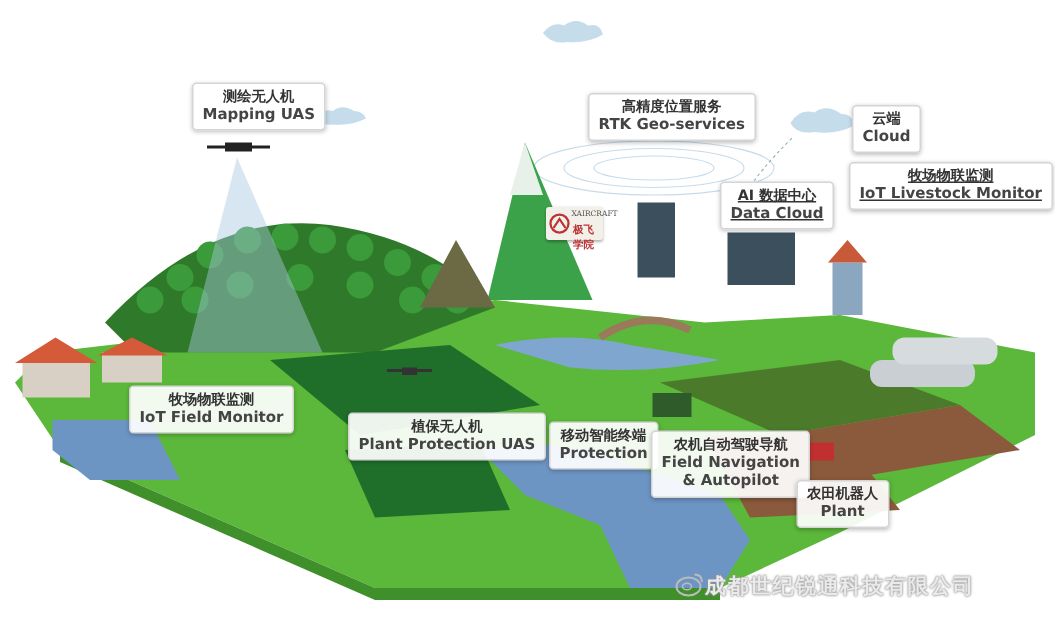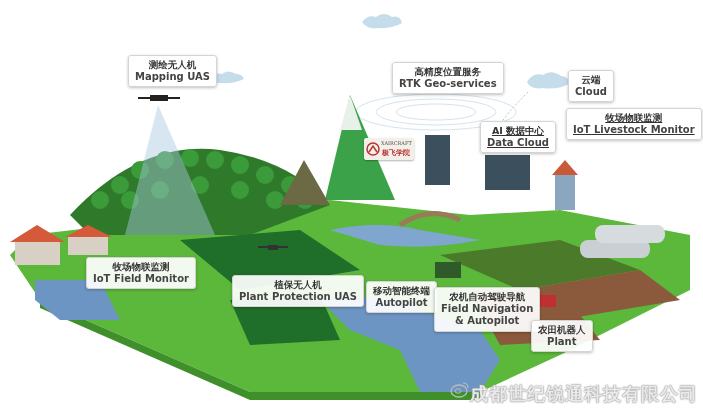--- a/index.html
+++ b/index.html
@@ -1,23 +1,23 @@
 <!DOCTYPE html>
 <html><head>
 <meta charset="utf-8">
 <style>
   html,body{margin:0;padding:0;background:#ffffff;}
   body{width:703px;height:412px;position:relative;overflow:hidden;font-family:"DejaVu Sans",sans-serif;}
   .scene{position:absolute;left:0;top:0;width:703px;height:412px;}
   .label{position:absolute;background:rgba(255,255,255,0.92);border:1px solid #d4d4d4;border-radius:3px;box-shadow:0 1px 3px rgba(0,0,0,0.25);text-align:center;padding:3px 6px;color:#333;line-height:1.25;white-space:nowrap;}
   .label .cn{font-size:9.5px;font-weight:bold;color:#333;}
   .label .en{font-size:10px;font-weight:bold;color:#444;}
-  .watermark{position:absolute;left:470px;top:382px;font-size:18px;color:#eaeaea;font-weight:bold;letter-spacing:1px;text-shadow:0 0 2px #999,0 0 1px #777;}
+  .watermark{position:absolute;left:470px;top:382px;font-size:14px;color:#eaeaea;font-weight:bold;letter-spacing:1px;text-shadow:0 0 2px #999,0 0 1px #777;}
   .weibo{position:absolute;left:450px;top:380px;width:20px;height:18px;}
-  .logo{position:absolute;left:364px;top:138px;width:50px;height:22px;background:#f3f0ea;border-radius:2px;box-shadow:0 1px 2px rgba(0,0,0,.3);}
+  .logo{position:absolute;left:364px;top:138px;width:38px;height:22px;background:#f3f0ea;border-radius:2px;box-shadow:0 1px 2px rgba(0,0,0,.3);}
   .logo .txt1{position:absolute;left:17px;top:2px;font-size:5px;color:#555;font-family:"DejaVu Serif",serif;}
   .logo .txt2{position:absolute;left:18px;top:10px;font-size:7px;color:#b33;font-weight:bold;}
 </style>
 </head>
 <body>
 
 <svg class="scene" viewBox="0 0 703 412" xmlns="http://www.w3.org/2000/svg">
 
   <path d="M362 22 q6-8 14-5 q8-6 16 0 q8-2 10 6 q-10 6-24 5 q-10 2-16-6z" fill="#c5dceb"></path>
   <path d="M210 78 q6-6 12-4 q6-5 14 0 q6 0 8 5 q-10 5-22 4 q-8 1-12-5z" fill="#c5dceb"></path>
@@ -135,21 +135,21 @@
   <div class="en">IoT Field Monitor</div>
 </div>
 
 <div class="label" style="left:232px;top:275px;">
   <div class="cn">植保无人机</div>
   <div class="en">Plant Protection UAS</div>
 </div>
 
 <div class="label" style="left:366px;top:281px;">
   <div class="cn">移动智能终端</div>
-  <div class="en">Autopilot</div>
+  <div class="en">Protection</div>
 </div>
 
 <div class="label" style="left:434px;top:287px;">
   <div class="cn">农机自动驾驶导航</div>
   <div class="en">Field Navigation</div>
   <div class="en">&amp; Autopilot</div>
 </div>
 
 <div class="label" style="left:531px;top:320px;">
   <div class="cn">农田机器人</div>

